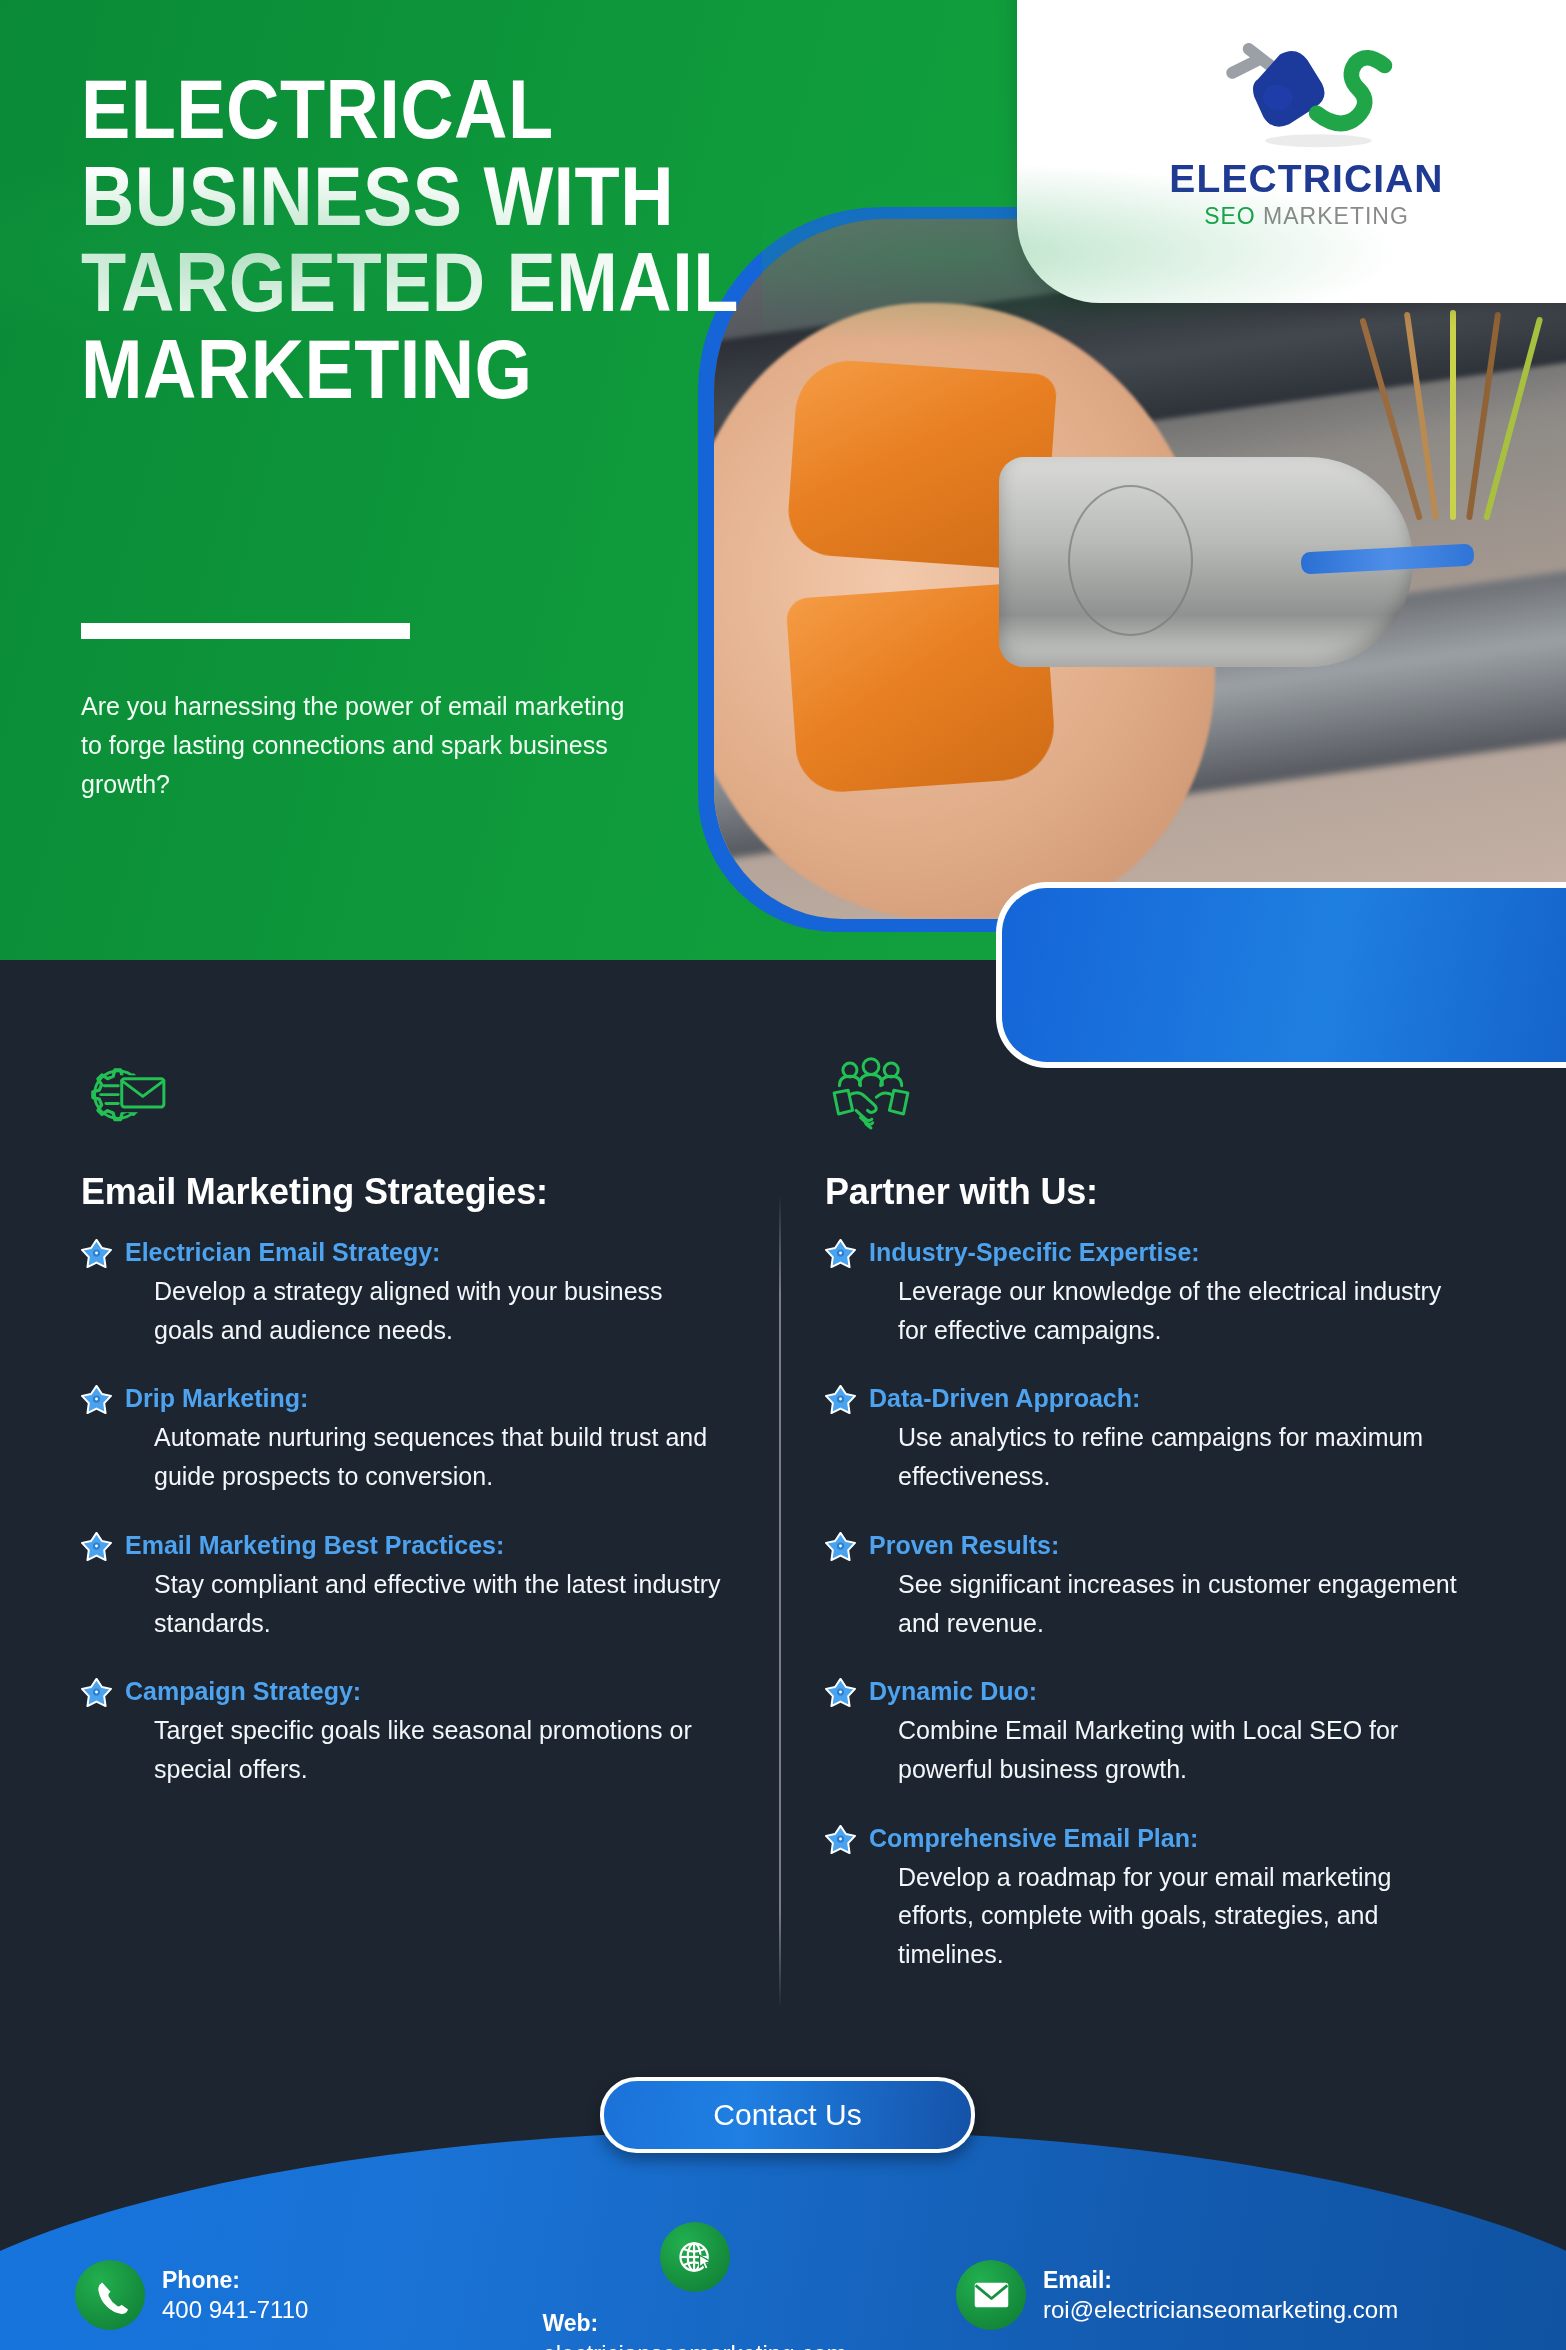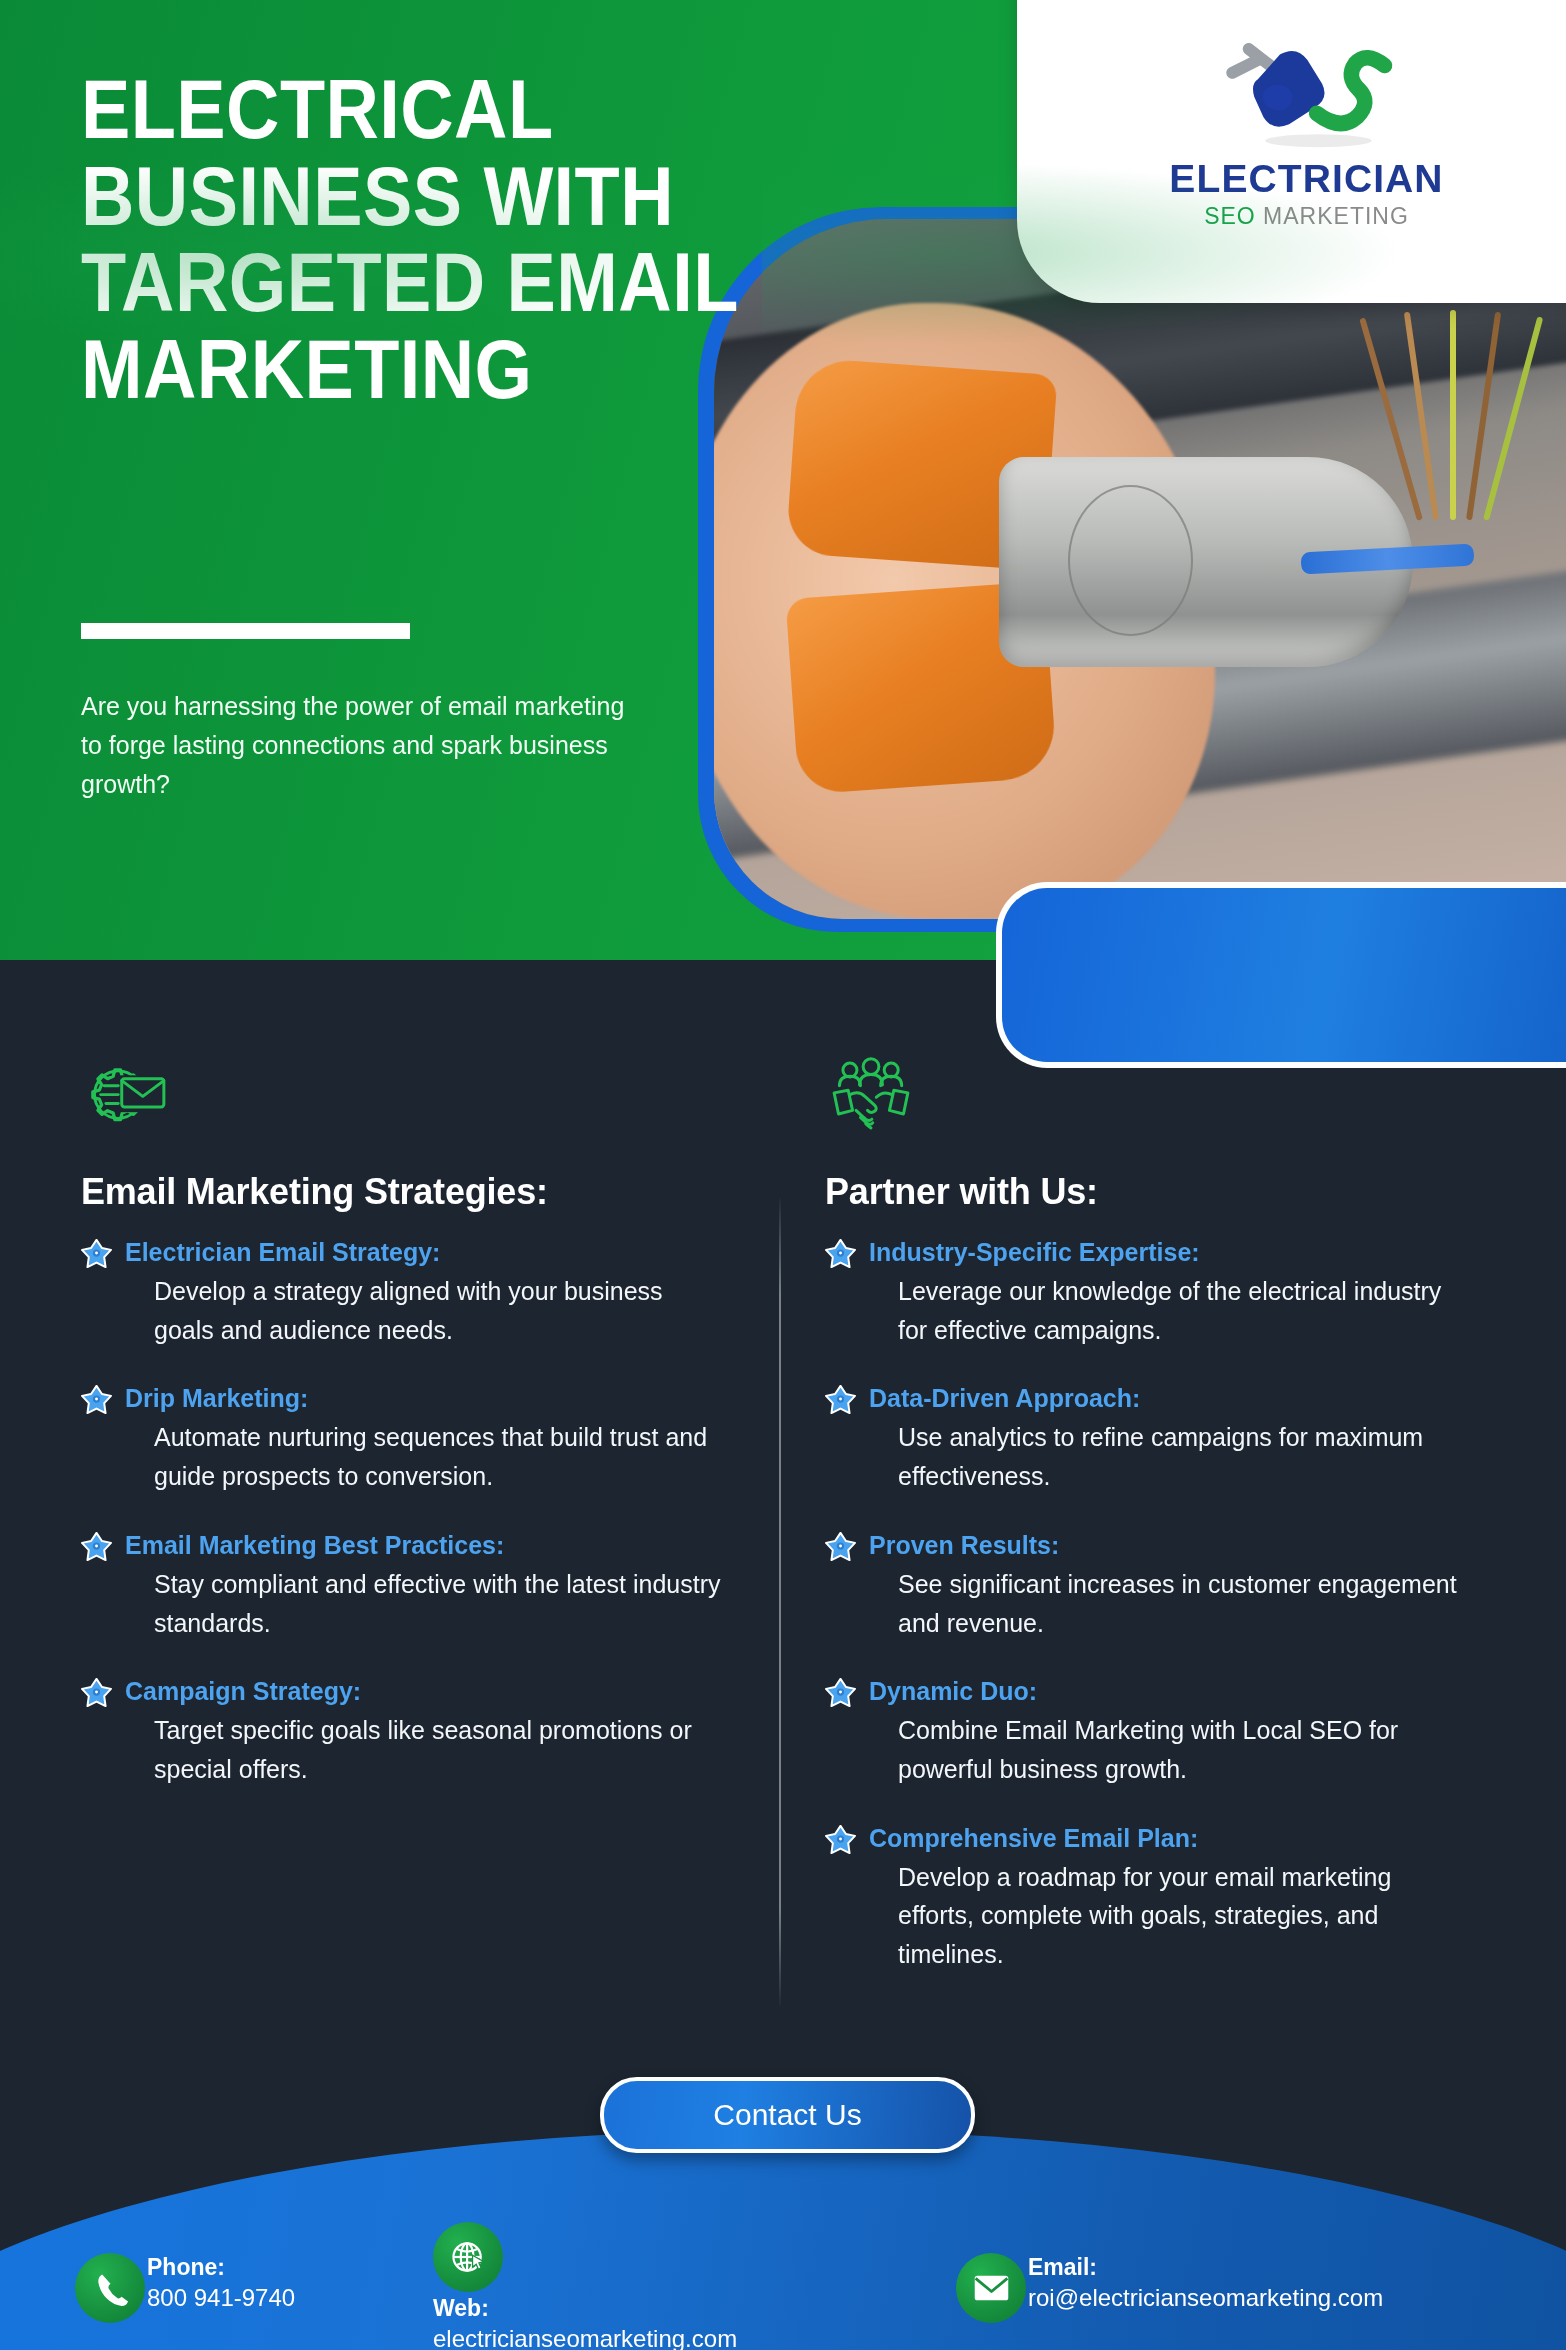--- a/index.html
+++ b/index.html
@@ -361,22 +361,22 @@
     left: 0;
     top: 92px;
     width: 1567px;
     display: flex;
     align-items: center;
     padding-left: 75px;
     box-sizing: border-box;
   }
   .f-item {
     display: flex;
-    align-items: flex-start;
-    gap: 2px;
+    align-items: center;
+    gap: 17px;
   }
   .f-item.phone { width: 358px; }
   .f-item.web   { width: 523px; flex-direction: column; }
   .f-icon {
     width: 70px;
     height: 70px;
     border-radius: 50%;
     background: radial-gradient(circle at 35% 30%, #22b04f 0%, #17913f 55%, #0e7a33 100%);
     display: flex;
     align-items: center;
@@ -628,21 +628,21 @@
     <div class="footer-items">
 
       <div class="f-item phone">
         <span class="f-icon">
           <svg viewBox="0 0 40 40" width="37" height="37">
             <path d="M11 6 q-5 3-4 9 q2 10 9 17 q7 7 16 8 q5 0 7-5 l-7-5 q-3 3-5 1 q-6-4-9-10 q-1-3 2-5 z" fill="#ffffff"></path>
           </svg>
         </span>
         <span>
           <span class="f-label">Phone:</span>
-          <span class="f-value" style="display:block">800 941-9740</span>
+          <span class="f-value" style="display:block">400 941-7110</span>
         </span>
       </div>
 
       <div class="f-item web">
         <span class="f-icon">
           <svg viewBox="0 0 44 44" width="40" height="40">
             <g fill="none" stroke="#ffffff" stroke-width="2.4">
               <circle cx="21" cy="22" r="15"></circle>
               <ellipse cx="21" cy="22" rx="7" ry="15"></ellipse>
               <line x1="6" y1="22" x2="36" y2="22"></line>

